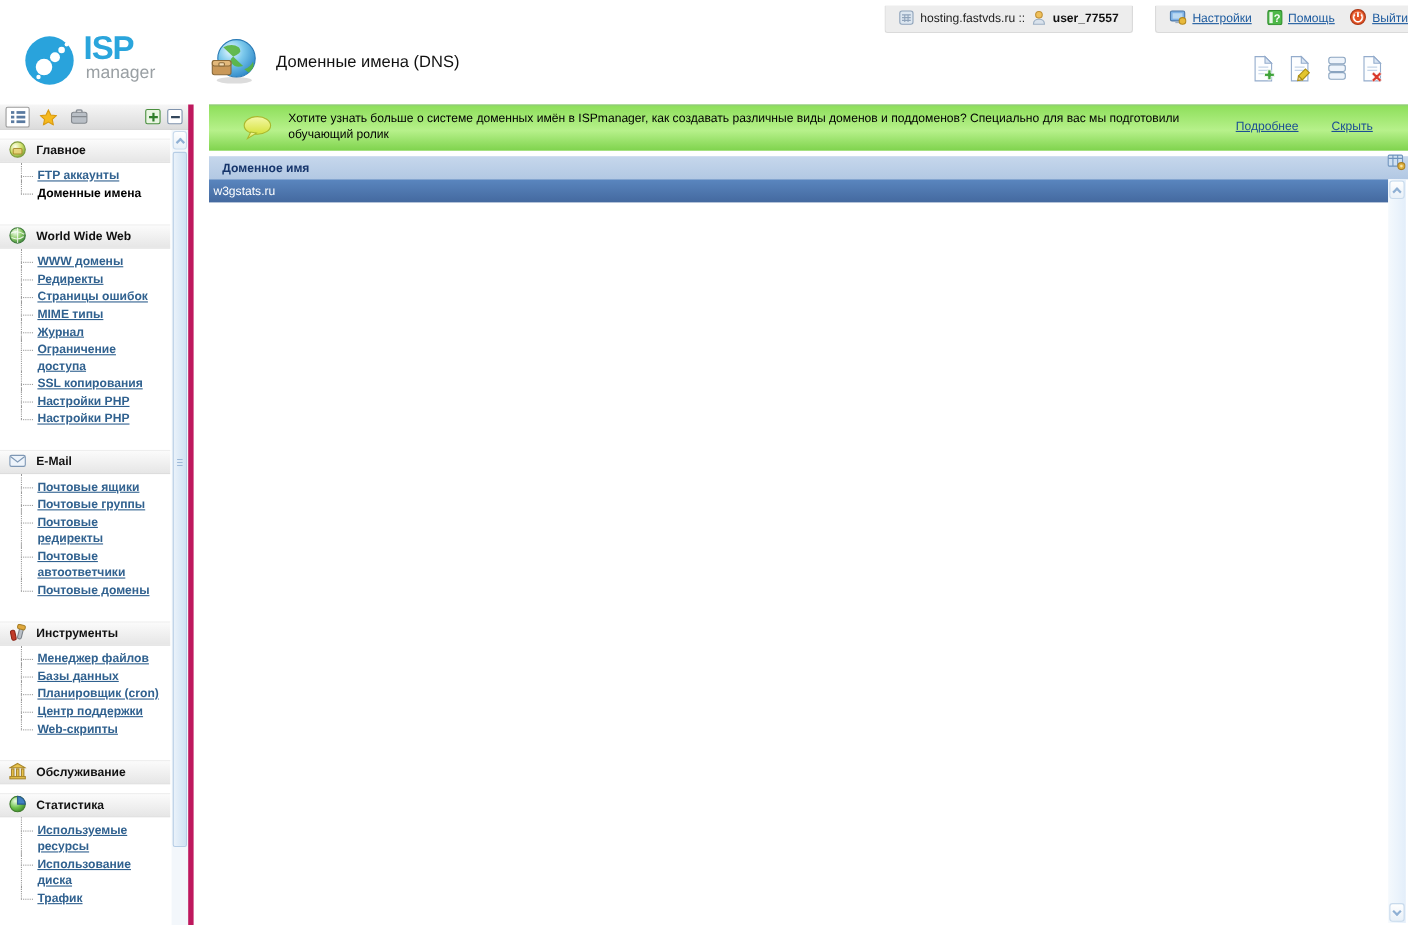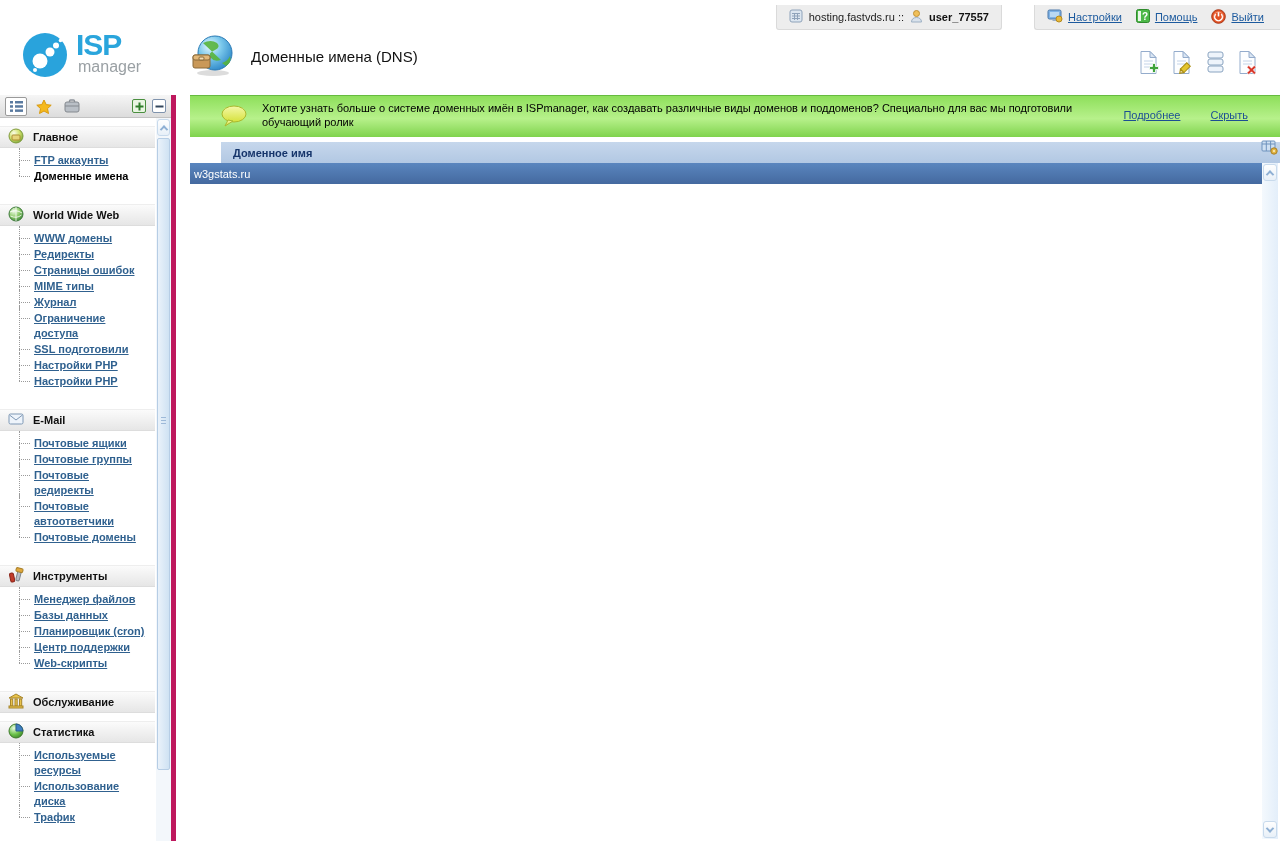--- a/index.html
+++ b/index.html
@@ -2,21 +2,21 @@
 <html><head>
 <meta charset="utf-8">
 <style>
   html,body{margin:0;padding:0;background:#fff;}
   body{width:1280px;height:841px;overflow:hidden;font-family:"Liberation Sans",sans-serif;font-size:11px;color:#000;}
   #app{position:relative;width:1280px;height:841px;background:#fff;}
 
   
   .topbar{position:absolute;top:0;left:0;width:1280px;height:30px;display:flex;justify-content:flex-end;align-items:flex-end;gap:20px;box-sizing:border-box;}
   .tb-panel{background:#ededed;border:1px solid #dadada;border-top:none;border-radius:0 0 3px 3px;height:24px;display:flex;align-items:center;gap:6px;padding:0 12px;}
-  .tb-panel.last{border-radius:0 0 0 3px;border-right:none;padding-right:16px;margin-left:12px;}
+  .tb-panel.last{border-radius:0 0 0 3px;border-right:none;padding-right:0;}
   .tb-host{color:#222;}
   .tb-user{font-weight:bold;color:#111;}
   .tb-link{color:#1c5a9e;text-decoration:underline;cursor:pointer;}
   .tb-group{display:flex;align-items:center;gap:5px;margin-left:8px;}
   .tb-group:first-child{margin-left:0;}
 
   
   .logo{position:absolute;left:22px;top:32px;display:flex;align-items:flex-start;gap:8px;}
   .logo-text .brand{font-weight:bold;font-size:30px;line-height:26px;color:#2aa5dc;letter-spacing:-1px;}
   .logo-text .sub{font-size:16px;color:#9aa0a4;margin-top:0px;margin-left:2px;}
@@ -55,21 +55,21 @@
   .chev.down{transform:rotate(225deg) translate(1px,1px);}
 
   
   .main{position:absolute;top:95px;left:190px;right:0;bottom:0;background:#fff;}
   .banner{position:absolute;top:0;left:0;right:0;height:42px;background:linear-gradient(#8edf5b,#b7f18b 55%,#7fd34d);border-top:1px solid #66bb3f;box-sizing:border-box;}
   .banner-icon{position:absolute;left:30px;top:9px;}
   .banner-text{position:absolute;left:72px;top:5px;width:830px;line-height:14px;font-size:11px;color:#000;}
   .banner-links{position:absolute;right:32px;top:13px;display:flex;gap:30px;}
   .banner-link{color:#1c4f93;text-decoration:underline;cursor:pointer;}
 
-  .grid-head{position:absolute;top:47px;left:0;right:0;height:21px;background:linear-gradient(#c6d7ec,#b2c8e3);display:flex;align-items:center;box-sizing:border-box;margin-left:31px;}
+  .grid-head{position:absolute;top:47px;left:0;right:0;height:21px;background:linear-gradient(#c6d7ec,#b2c8e3);display:flex;align-items:center;box-sizing:border-box;}
   .grid-head-label{font-weight:bold;color:#16356b;padding-left:12px;}
   .grid-settings{position:absolute;right:2px;top:44px;cursor:pointer;}
   .row-selected{position:absolute;top:68px;left:0;right:18px;height:21px;background:linear-gradient(#5a86bf,#44699f);color:#fff;display:flex;align-items:center;padding-left:4px;box-sizing:border-box;cursor:pointer;}
 
   .main-scroll{position:absolute;right:2px;width:16px;top:68px;bottom:2px;background:linear-gradient(90deg,#f4f9fd,#e3eefa);display:flex;flex-direction:column;justify-content:space-between;}
 </style>
 </head>
 <body>
 
 <div id="app">
@@ -282,21 +282,21 @@
           </span>
           <span class="section-title">World Wide Web</span>
         </div>
         <ul class="tree">
           <li><a>WWW домены</a></li>
           <li><a>Редиректы</a></li>
           <li><a>Страницы ошибок</a></li>
           <li><a>MIME типы</a></li>
           <li><a>Журнал</a></li>
           <li><a>Ограничение доступа</a></li>
-          <li><a>SSL подготовили</a></li>
+          <li><a>SSL копирования</a></li>
           <li><a>Настройки PHP</a></li>
           <li><a>Настройки PHP</a></li>
         </ul>
       </div>
 
       <div class="section">
         <div class="section-header">
           <span>
             <svg width="16" height="14">
                 <rect x="1" y="2" width="14" height="10" rx="1.5" fill="#eef4fb" stroke="#7f98b5"></rect>

